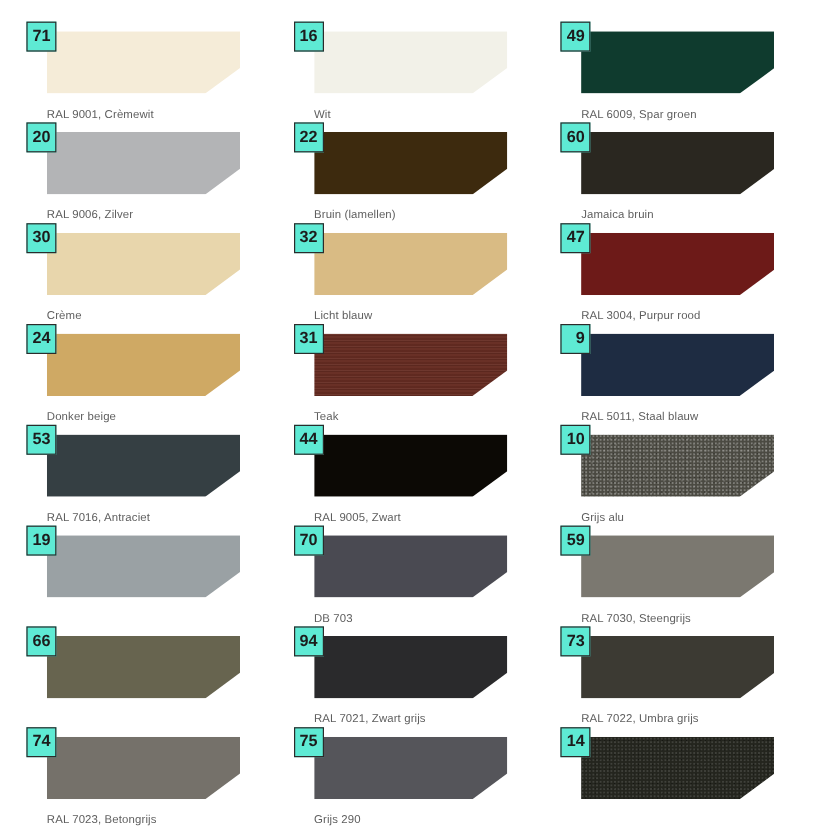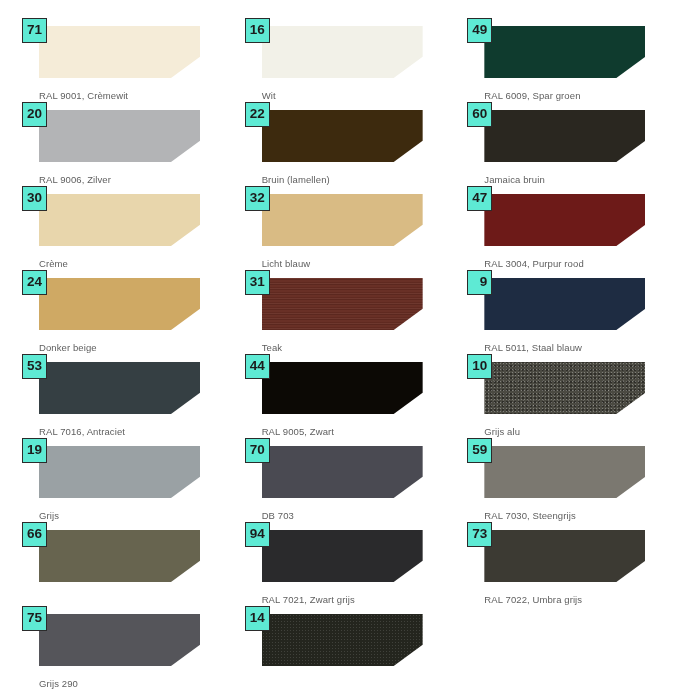--- a/index.html
+++ b/index.html
@@ -186,21 +186,20 @@
     <div class="swatch-cell">
       <div class="swatch-body" style="background: rgb(75, 74, 66);">
         <div class="swatch-texture tex-speckle"></div>
       </div>
       <div class="swatch-badge">10</div>
       <div class="swatch-label">Grijs alu</div>
     </div>
     <div class="swatch-cell">
       <div class="swatch-body" style="background: rgb(154, 161, 164);"></div>
       <div class="swatch-badge">19</div>
-      <div class="swatch-label">Grijs</div>
     </div>
     <div class="swatch-cell">
       <div class="swatch-body" style="background: rgb(74, 74, 82);"></div>
       <div class="swatch-badge">70</div>
       <div class="swatch-label">DB 703</div>
     </div>
     <div class="swatch-cell">
       <div class="swatch-body" style="background: rgb(123, 120, 112);"></div>
       <div class="swatch-badge">59</div>
       <div class="swatch-label">RAL 7030, Steengrijs</div>
@@ -211,20 +210,25 @@
     </div>
     <div class="swatch-cell">
       <div class="swatch-body" style="background: rgb(42, 42, 44);"></div>
       <div class="swatch-badge">94</div>
       <div class="swatch-label">RAL 7021, Zwart grijs</div>
     </div>
     <div class="swatch-cell">
       <div class="swatch-body" style="background: rgb(60, 58, 51);"></div>
       <div class="swatch-badge">73</div>
       <div class="swatch-label">RAL 7022, Umbra grijs</div>
+    </div>
+    <div class="swatch-cell">
+      <div class="swatch-body" style="background: rgb(117, 113, 106);"></div>
+      <div class="swatch-badge">74</div>
+      <div class="swatch-label">RAL 7023, Betongrijs</div>
     </div>
     <div class="swatch-cell">
       <div class="swatch-body" style="background: rgb(85, 85, 90);"></div>
       <div class="swatch-badge">75</div>
       <div class="swatch-label">Grijs 290</div>
     </div>
     <div class="swatch-cell">
       <div class="swatch-body" style="background: rgb(36, 37, 30);">
         <div class="swatch-texture tex-grain"></div>
       </div>

